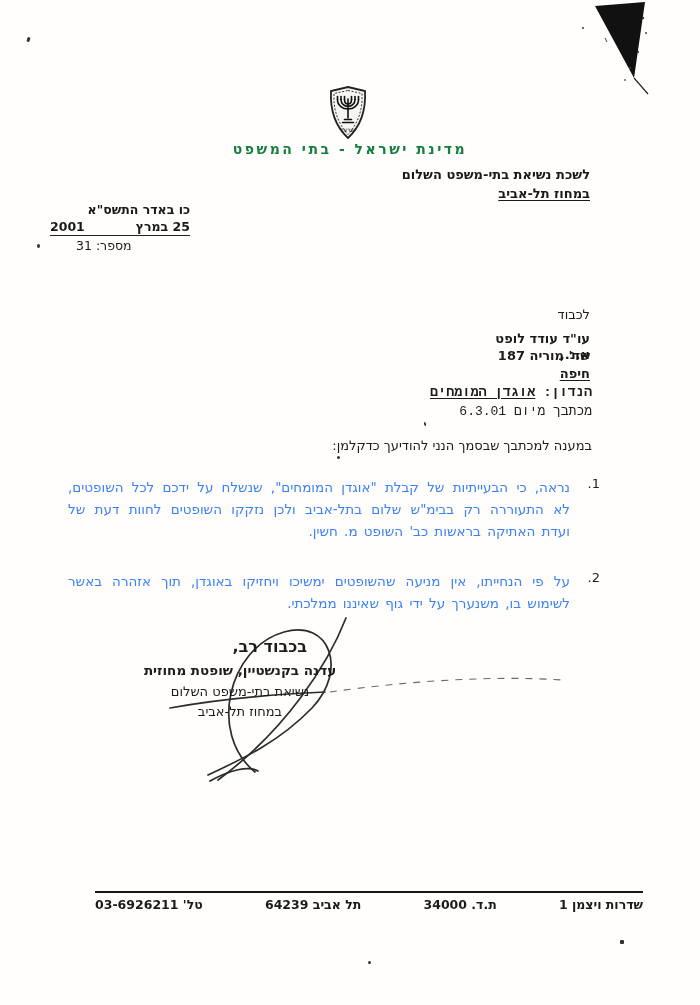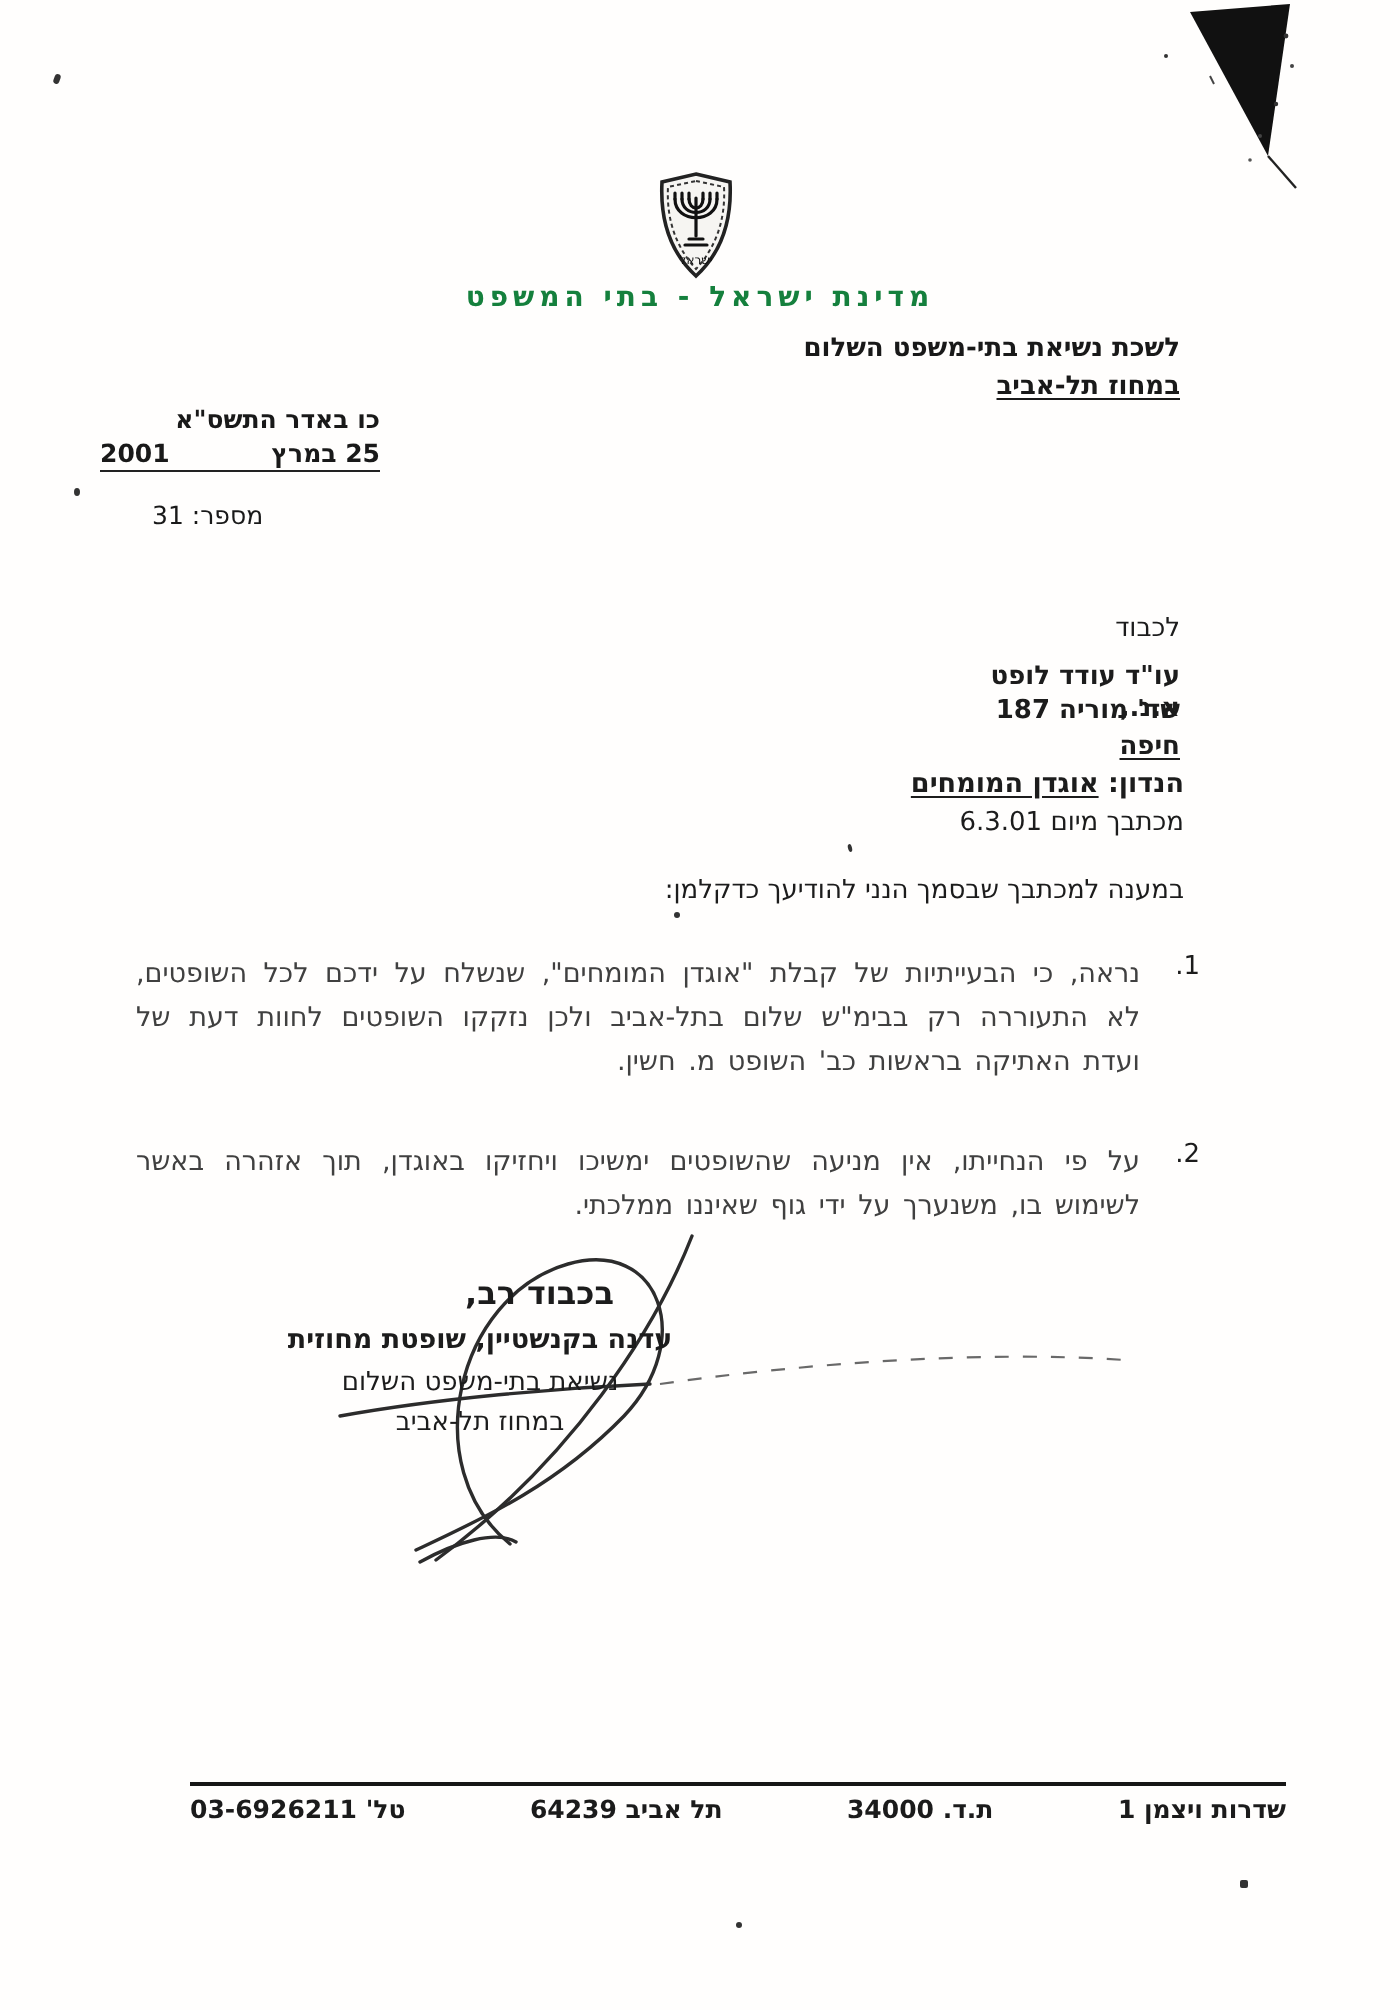--- a/index.html
+++ b/index.html
@@ -32,38 +32,38 @@
     top:202px;left:50px;width:140px;
     font-size:12.5px;color:#191919;
   }
   .date-heb{font-weight:bold;text-align:right;}
   .date-greg{
     display:flex;justify-content:space-between;direction:rtl;
     font-weight:bold;
     border-bottom:1.6px solid #222;
     padding-bottom:1px;margin-top:2px;
   }
-  .date-num{text-align:right;margin-top:14px;padding-left:26px;text-align:left;direction:rtl;}
+  .date-num{text-align:right;margin-top:2px;padding-left:26px;text-align:left;direction:rtl;}
   .recipient{
     top:268px;right:110px;text-align:right;font-size:13px;line-height:17.5px;margin-top:38px;
   }
   .recipient .name,.recipient .street{font-weight:bold;}
   .recipient .city{font-weight:bold;}
   .greeting{top:347px;right:110px;font-size:13px;font-weight:bold;}
-  .subject{top:383px;right:108px;text-align:right;font-size:13.5px;line-height:19px;}
+  .subject{top:383px;right:108px;text-align:right;font-size:13.5px;line-height:19px;font-family:Liberation Mono, monospace;}
   .subject .subj-label{font-weight:bold;}
   .subject .subj-value{font-weight:bold;text-decoration:underline;text-underline-offset:2px;}
   .subject .subj-ref{font-size:13px;font-weight:normal;}
   .intro{top:438px;right:108px;font-size:13px;}
   .paras{top:476px;right:100px;width:532px;}
   .para-row{display:flex;direction:rtl;margin-bottom:28px;}
   .para-num{flex:0 0 30px;font-size:13px;text-align:right;}
   .para-text{
     width:502px;font-size:13.5px;line-height:22px;
-    text-align:justify;word-spacing:2px;color:#404040;
+    text-align:justify;word-spacing:2px;color:#3b82f6;
   }
   .closing{top:637px;right:393px;font-weight:bold;font-size:16px;}
   .sig-name{top:662px;left:118px;width:244px;text-align:center;font-weight:bold;font-size:13.5px;}
   .sig-role1{top:684px;left:128px;width:224px;text-align:center;font-size:13px;}
   .sig-role2{top:704px;left:128px;width:224px;text-align:center;font-size:13px;}
   .footer-line{
     top:891px;left:95px;width:548px;height:0;
     border-top:2px solid #161616;
   }
   .footer-row{

